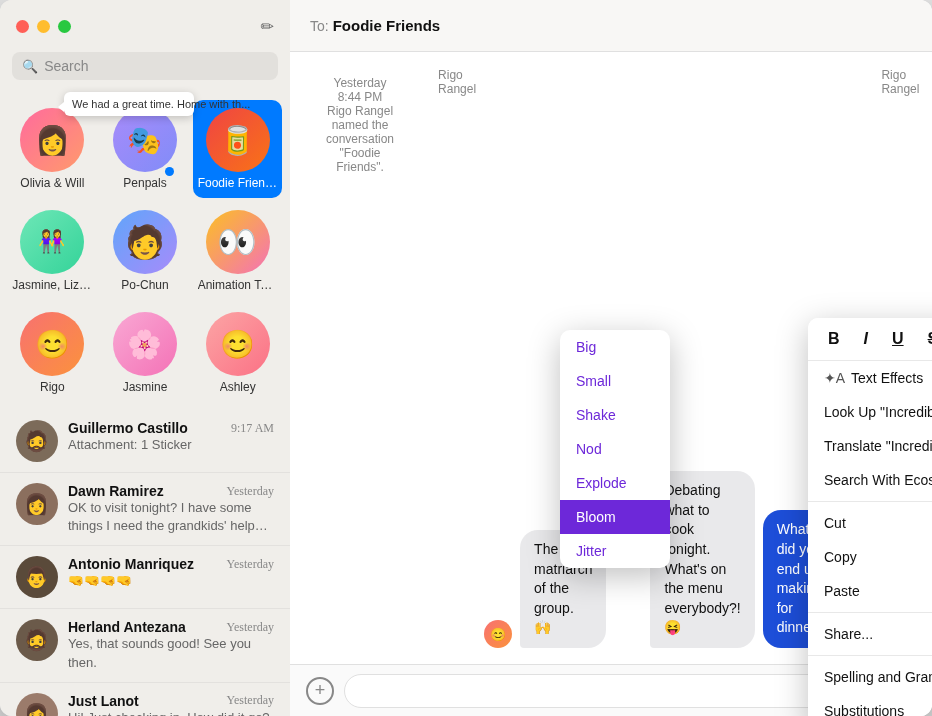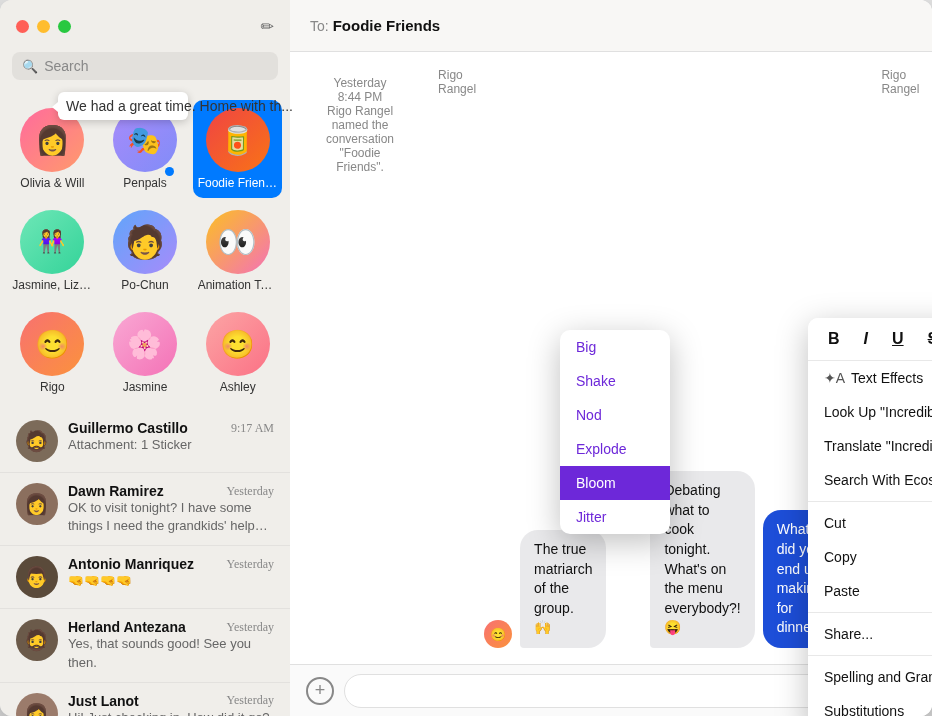--- a/index.html
+++ b/index.html
@@ -26,21 +26,21 @@
     
     .avatar-grid { display: grid; grid-template-columns: repeat(3, 1fr); padding: 8px 8px; gap: 4px; }
     .avatar-item { display: flex; flex-direction: column; align-items: center; gap: 4px; padding: 8px 4px; border-radius: 10px; cursor: pointer; position: relative; }
     .avatar-item.selected { background: #007aff; }
     .avatar-item.selected .avatar-name { color: white; }
     .avatar-circle { width: 64px; height: 64px; border-radius: 50%; overflow: hidden; display: flex; align-items: center; justify-content: center; font-size: 28px; position: relative; }
     .avatar-name { font-size: 12px; color: #333; text-align: center; max-width: 80px; overflow: hidden; text-overflow: ellipsis; white-space: nowrap; }
     .unread-dot { width: 9px; height: 9px; background: #007aff; border-radius: 50%; position: absolute; bottom: 22px; left: 50%; transform: translateX(20px); }
 
     
-    .tooltip { position: absolute; top: -8px; left: 50px; background: white; border-radius: 6px; padding: 6px 8px; font-size: 14px; color: #333; box-shadow: 0 2px 8px rgba(0,0,0,0.2); white-space: nowrap; width: 130px; z-index: 10; }
+    .tooltip { position: absolute; top: -8px; left: 56px; background: white; border-radius: 6px; padding: 6px 8px; font-size: 11px; color: #333; box-shadow: 0 2px 8px rgba(0,0,0,0.2); white-space: nowrap; width: 130px; z-index: 10; }
     .tooltip::after { content: ''; position: absolute; left: -6px; top: 10px; width: 0; height: 0; border-top: 5px solid transparent; border-bottom: 5px solid transparent; border-right: 6px solid white; }
 
     
     .conv-list { flex: 1; overflow-y: auto; }
     .conv-item { padding: 10px 16px; display: flex; align-items: flex-start; gap: 10px; cursor: pointer; border-bottom: 1px solid rgba(0,0,0,0.05); }
     .conv-avatar { width: 42px; height: 42px; border-radius: 50%; flex-shrink: 0; display: flex; align-items: center; justify-content: center; font-size: 18px; overflow: hidden; }
     .conv-content { flex: 1; min-width: 0; }
     .conv-header { display: flex; justify-content: space-between; align-items: center; }
     .conv-name { font-weight: 600; font-size: 14px; color: #111; }
     .conv-time { font-size: 12px; color: #888; flex-shrink: 0; font-family: Liberation Serif, serif; }
@@ -370,20 +370,21 @@
       </div>
       <div class="ctx-item">
         <span>Substitutions</span>
 
       </div>
 
     </div>
 
     <div class="submenu">
       <div class="submenu-item">Big</div>
+      <div class="submenu-item">Small</div>
       <div class="submenu-item">Shake</div>
       <div class="submenu-item">Nod</div>
       <div class="submenu-item">Explode</div>
       <div class="submenu-item selected">Bloom</div>
       <div class="submenu-item">Jitter</div>
     </div>
 
   </div>
 </div>
 

